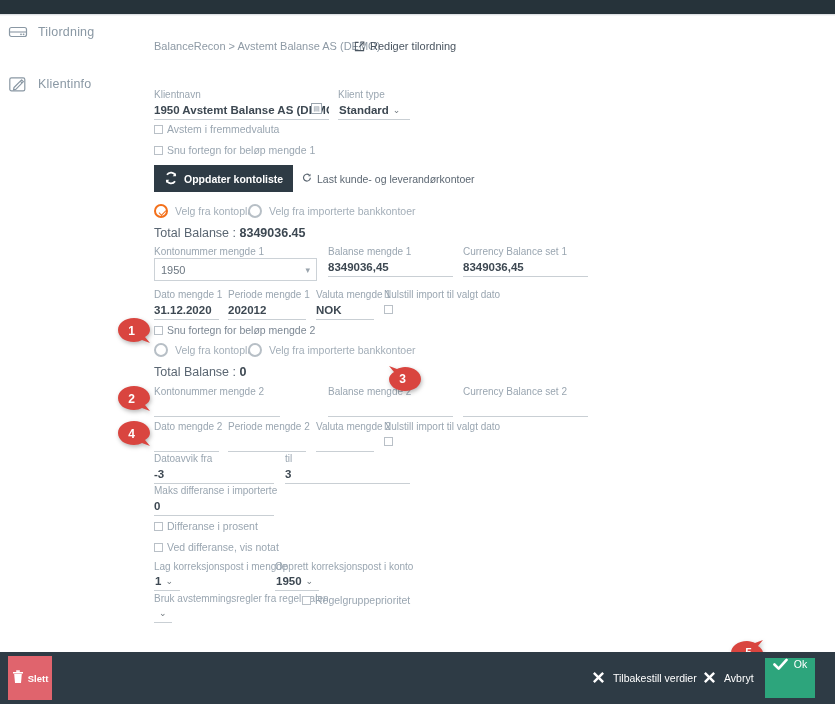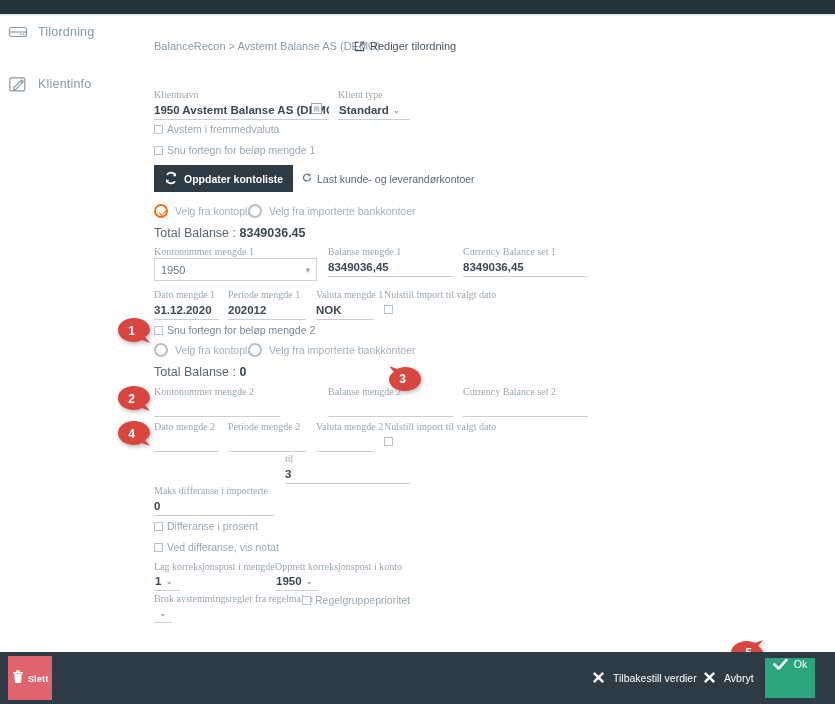--- a/index.html
+++ b/index.html
@@ -43,21 +43,20 @@
     position:absolute; left:176px; top:40px;
     font-size:11px; color:#4a5560;
     display:flex; align-items:center; gap:5px; cursor:pointer;padding-left:24px;
   }
   .edit-link svg { display:block; }
 
   .field { position:absolute; }
   .flabel {
     font-size:10px; color:#9aa6b1; line-height:12px;
     white-space:nowrap;
-    font-family:Liberation Serif, serif;
   }
   .fvalue {
     font-size:11.5px; font-weight:bold; color:#3d4852;
     border-bottom:1px solid #c9cfd4;
     padding:2px 1px 2px 0; line-height:14px;
     background:transparent; height:19px;
     white-space:nowrap; overflow:hidden;
   }
   .fvalue.empty { color:transparent; }
 
@@ -334,20 +333,24 @@
   </div>
   <div class="field" style="left:162px; top:421px; width:58px;">
     <div class="flabel">Valuta mengde 2</div>
     <div class="fvalue empty"></div>
   </div>
   <div class="field" style="left:230px; top:421px;">
     <div class="flabel">Nulstill import til valgt dato</div>
     <span class="cbox" style="margin-top:4px;"></span>
   </div>
 
+  <div class="field" style="left:0; top:453px; width:120px;">
+    <div class="flabel">Datoavvik fra</div>
+    <div class="fvalue">-3</div>
+  </div>
   <div class="field" style="left:131px; top:453px; width:125px;">
     <div class="flabel">til</div>
     <div class="fvalue">3</div>
   </div>
 
   <div class="field" style="left:0; top:485px; width:120px;">
     <div class="flabel">Maks differanse i importerte</div>
     <div class="fvalue">0</div>
   </div>
 

